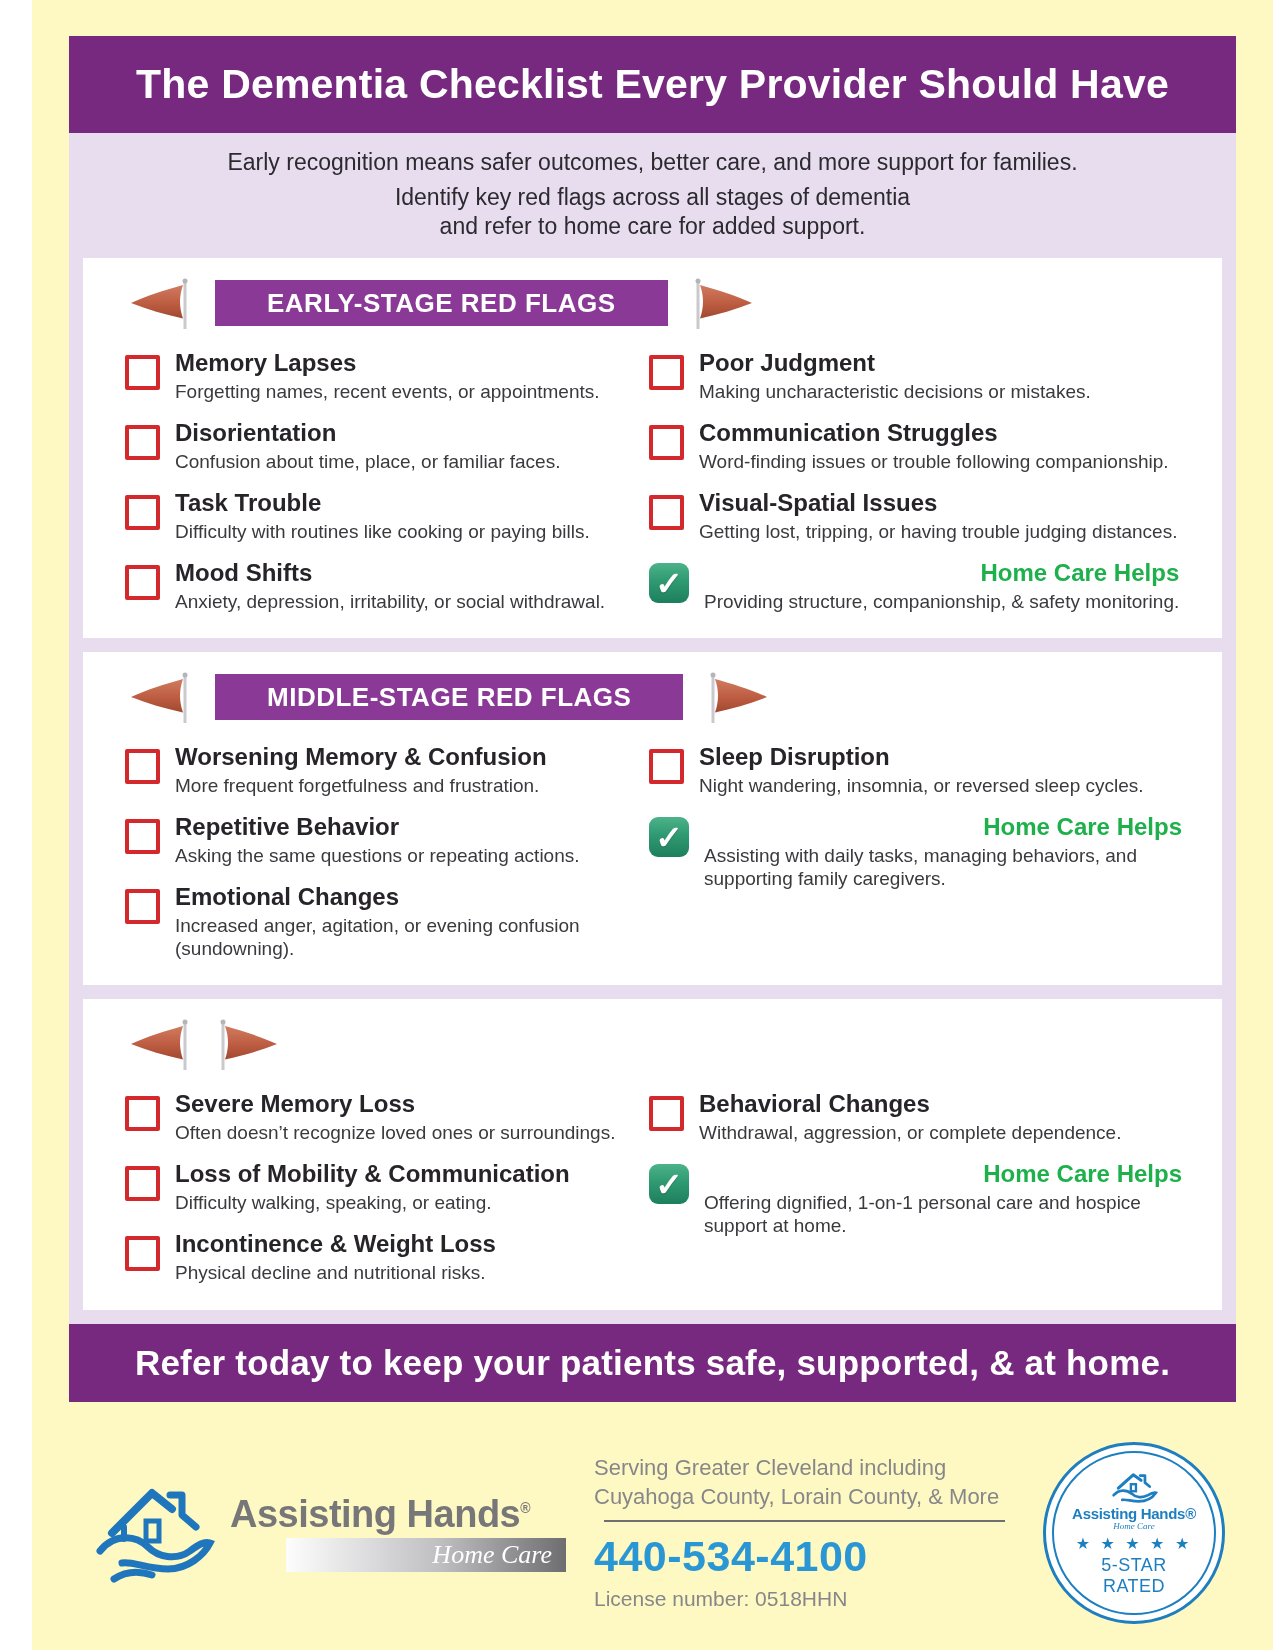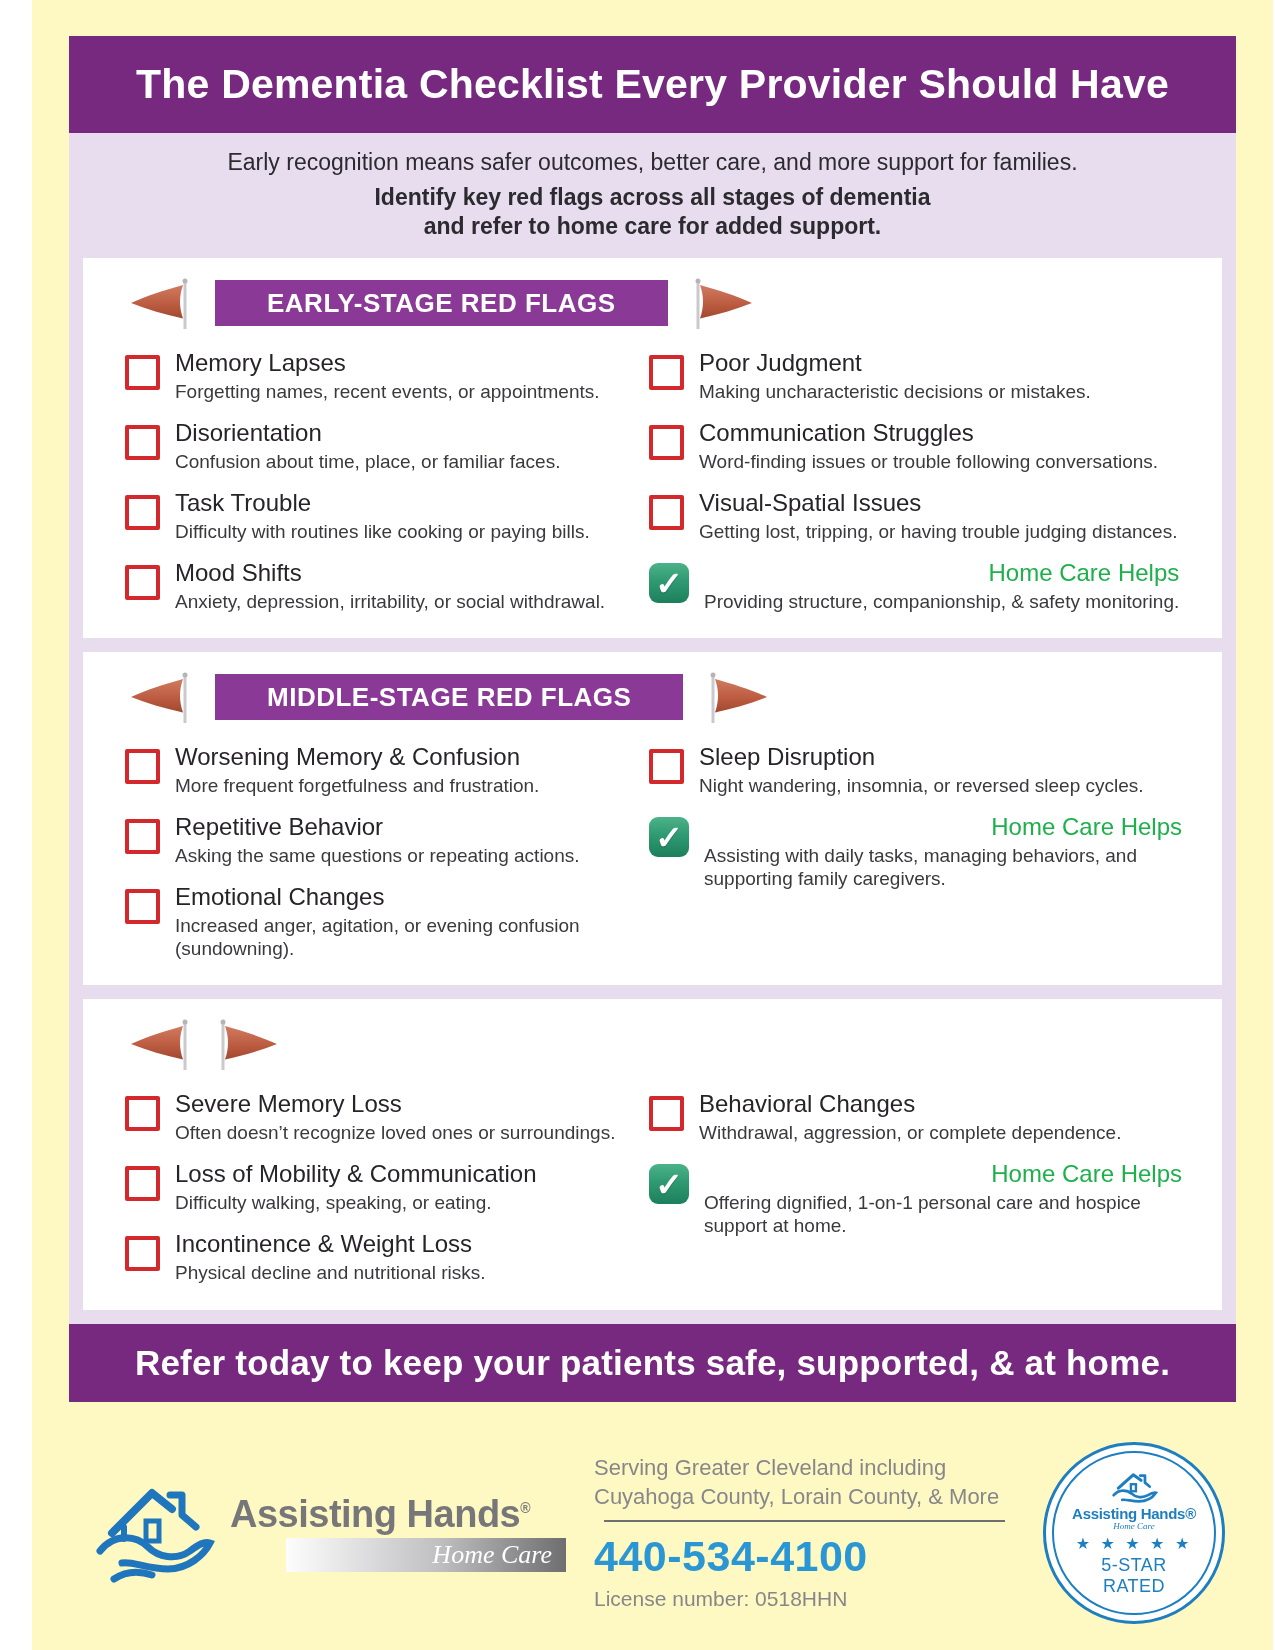--- a/index.html
+++ b/index.html
@@ -8,37 +8,37 @@
 
   .sheet { width:1241px; height:1650px; background:#fef9c3; position:relative; overflow:hidden;margin-left:32px; }
   .content { margin:36px 37px 0 37px; background:#e8dcef; }
 
   
   .hdr { background:#76297f; height:97px; display:flex; align-items:center; justify-content:center; }
   .hdr h1 { color:#fff; font-size:41px; font-weight:700; letter-spacing:0.2px; }
 
   .intro { text-align:center; padding:16px 20px 16px; color:#2b2a2e; }
   .intro .l1 { font-size:23px; margin-bottom:7px; }
-  .intro .lb { font-size:23px; font-weight:700; line-height:1.28; }
+  .intro .lb { font-size:23px; font-weight:400; line-height:1.28; }
 
   
   .card { background:#fff; margin:0 14px 14px 14px; padding:14px 40px 8px 42px; }
   .banner-row { display:flex; align-items:center; gap:22px; margin:4px 0 20px 0; }
   .banner { background:#8a3a96; color:#fff; font-size:26px; font-weight:700; letter-spacing:0.5px;
             padding:10px 52px; line-height:1; white-space:nowrap; }
   .flag { width:68px; height:54px; display:inline-block; }
   .flag.right svg { transform:scaleX(-1); }
 
   .cols { display:grid; grid-template-columns:492px 1fr; column-gap:32px; }
 
   .item { display:flex; gap:15px; margin-bottom:17px; }
   .cb { flex:0 0 35px; width:35px; height:35px; border:4px solid #d3282c; border-radius:2px;
         background:#fff; margin-top:5px; cursor:pointer; }
   .itxt { min-width:0; }
-  .ititle { font-size:24px; font-weight:400; color:#262329; line-height:1.12; }
+  .ititle { font-size:24px; font-weight:700; color:#262329; line-height:1.12; }
   .idesc { font-size:19px; color:#3a393d; line-height:1.22; margin-top:3px; }
 
   .helps .htile { flex:0 0 40px; width:40px; height:40px; border-radius:9px; margin-top:3px;
         background:linear-gradient(180deg,#4cb289 0%,#2f9a72 45%,#1d7f5c 100%);
         color:#fff; font-size:33px; font-weight:700; display:flex; align-items:center; justify-content:center;
         text-shadow:0 1px 1px rgba(0,0,0,.25); }
   .helps .ititle { color:#1db04b;text-align:right; }
 
   
   .cta { background:#76297f; height:78px; display:flex; align-items:center; justify-content:center; }
@@ -151,21 +151,21 @@
             <span class="cb"></span>
             <div class="itxt">
                 <div class="ititle">Poor Judgment</div>
             <div class="idesc">Making uncharacteristic decisions or mistakes.</div>
               </div>
           </div>
           <div class="item">
             <span class="cb"></span>
             <div class="itxt">
                 <div class="ititle">Communication Struggles</div>
-            <div class="idesc">Word-finding issues or trouble following conversations.</div>
+            <div class="idesc">Word-finding issues or trouble following companionship.</div>
               </div>
           </div>
           <div class="item">
             <span class="cb"></span>
             <div class="itxt">
                 <div class="ititle">Visual-Spatial Issues</div>
             <div class="idesc">Getting lost, tripping, or having trouble judging distances.</div>
               </div>
           </div>
           <div class="item helps">

